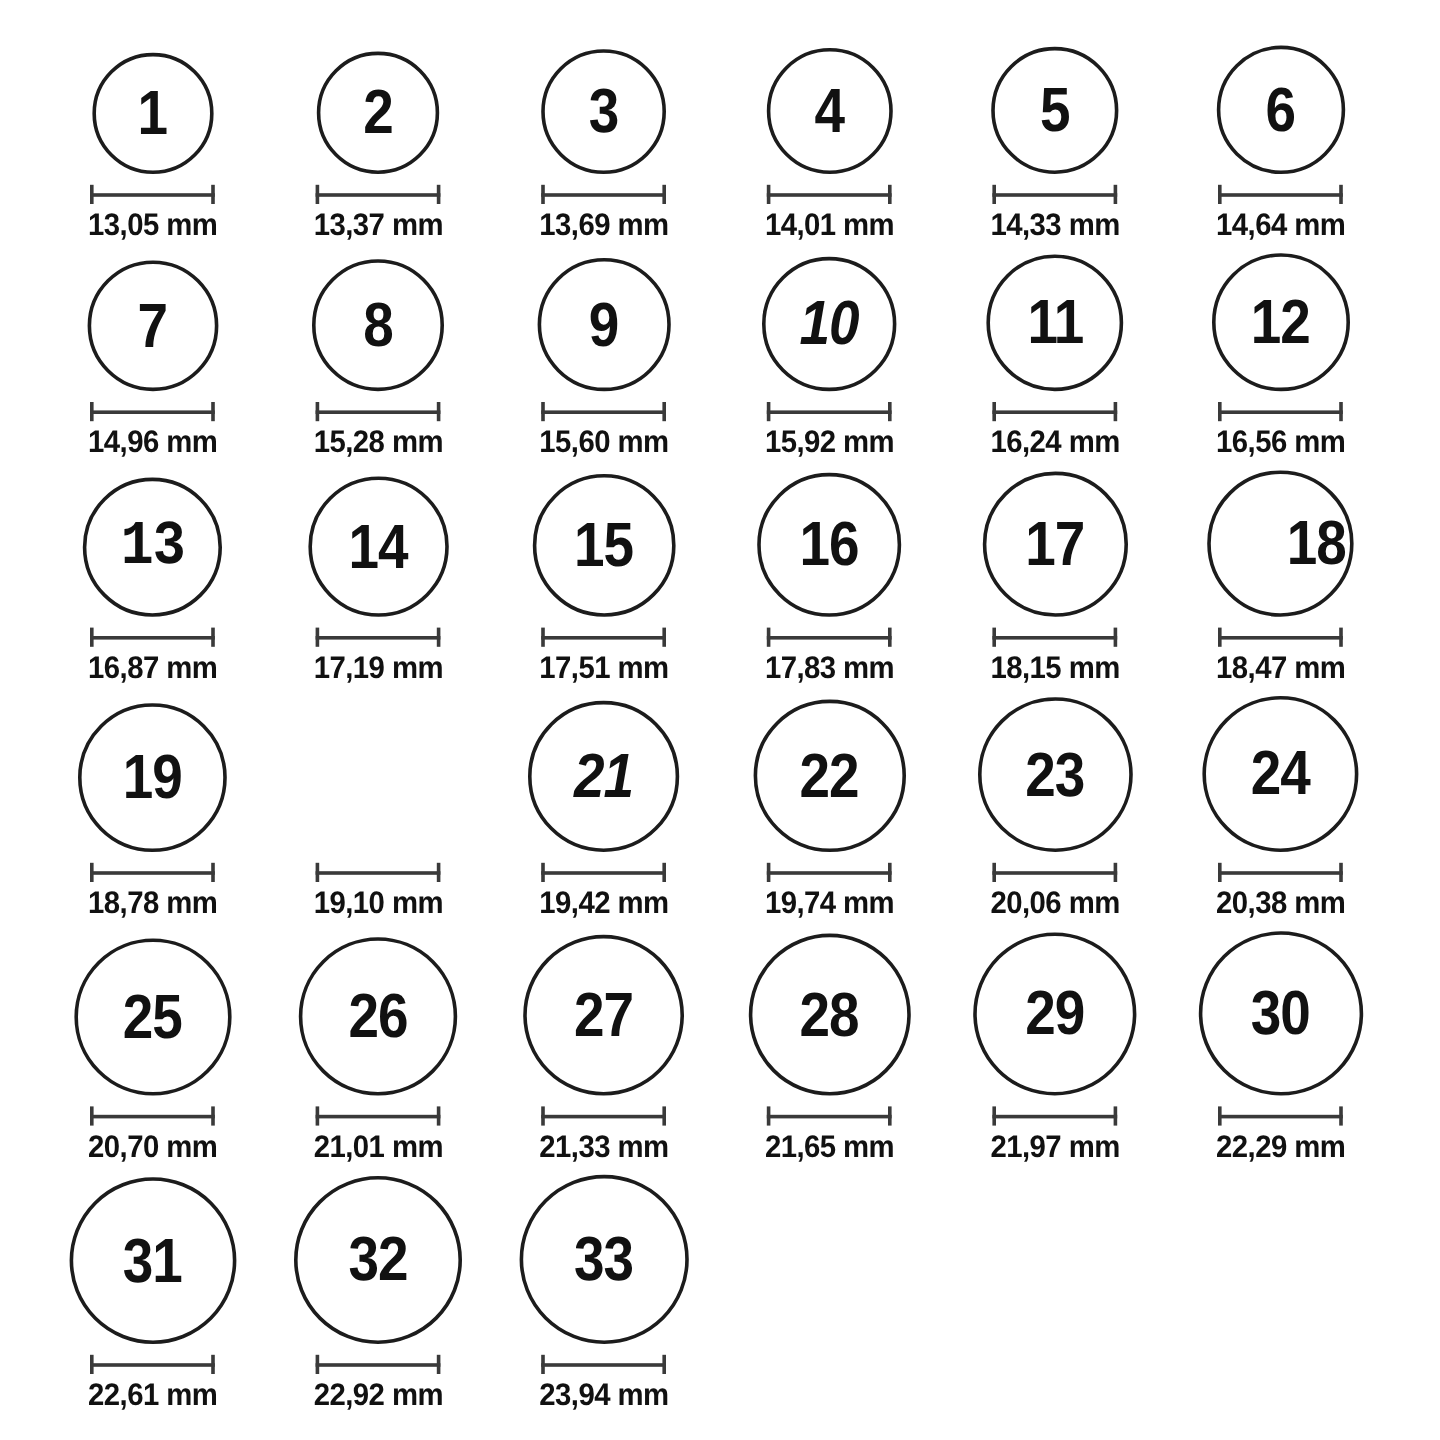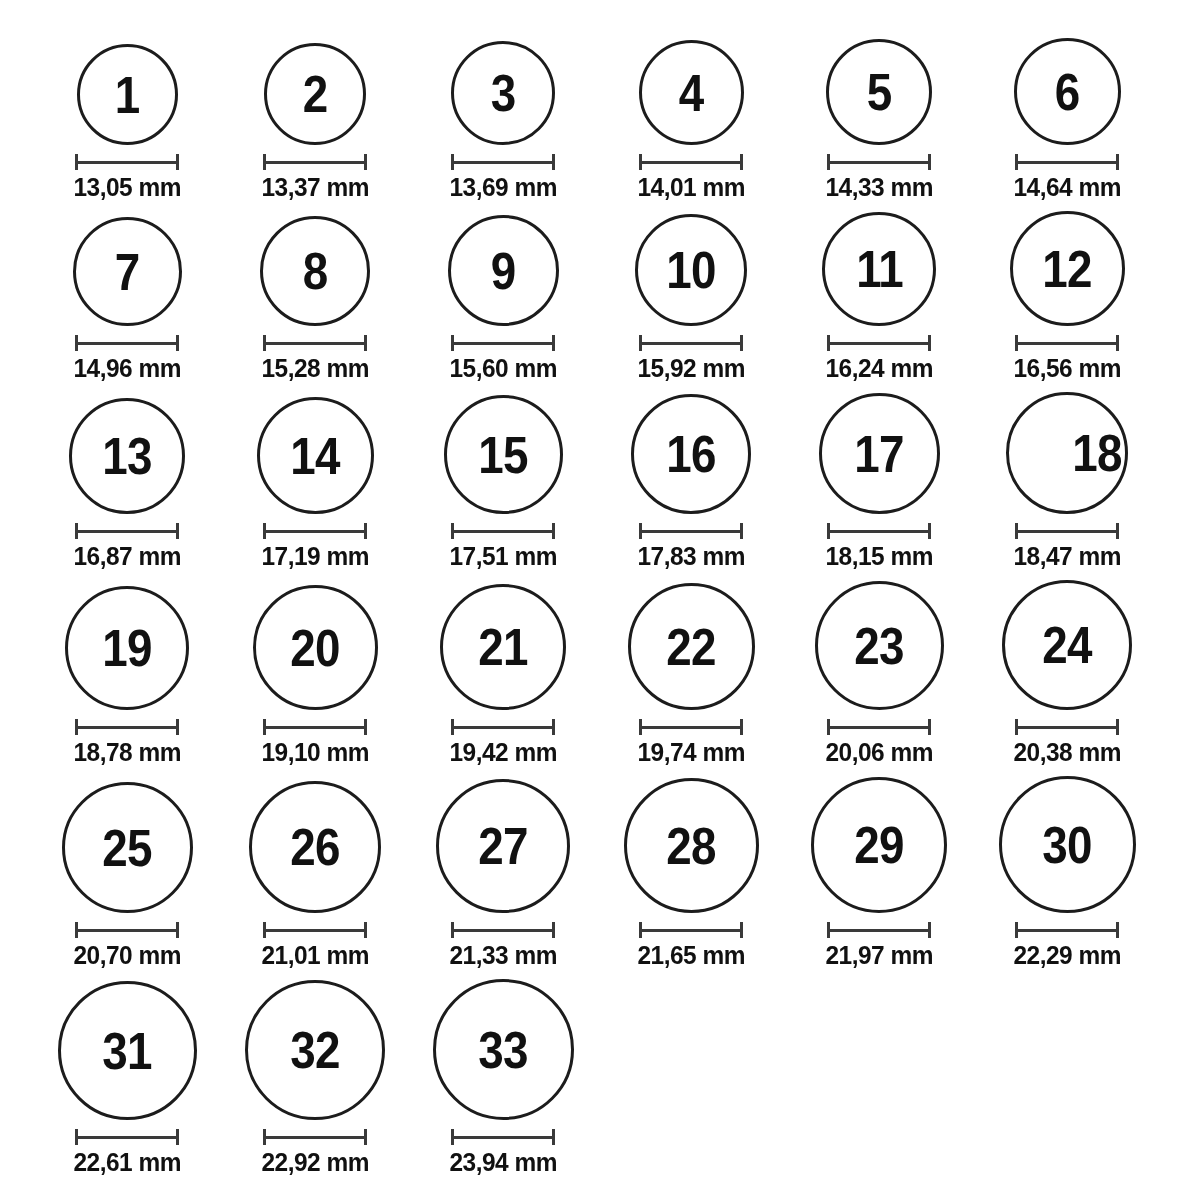--- a/index.html
+++ b/index.html
@@ -178,21 +178,21 @@
           <span class="num">9</span>
         </div>
         <div class="measure">
           <div class="bar"></div>
           <div class="tick-l"></div>
           <div class="tick-r"></div>
         </div>
         <div class="label">15,60 mm</div>
       </div>
       <div class="cell">
-        <div class="circle" style="width: 112px; height: 112px;">
+        <div class="circle" style="width: 112px; height: 112px; font-style: italic;">
           <span class="num">10</span>
         </div>
         <div class="measure">
           <div class="bar"></div>
           <div class="tick-l"></div>
           <div class="tick-r"></div>
         </div>
         <div class="label">15,92 mm</div>
       </div>
       <div class="cell">
@@ -213,21 +213,21 @@
         <div class="measure">
           <div class="bar"></div>
           <div class="tick-l"></div>
           <div class="tick-r"></div>
         </div>
         <div class="label">16,56 mm</div>
       </div>
     </div>
     <div class="row">
       <div class="cell">
-        <div class="circle" style="width: 116px; height: 116px;">
+        <div class="circle" style="width: 116px; height: 116px; font-family: Liberation Mono, monospace;">
           <span class="num">13</span>
         </div>
         <div class="measure">
           <div class="bar"></div>
           <div class="tick-l"></div>
           <div class="tick-r"></div>
         </div>
         <div class="label">16,87 mm</div>
       </div>
       <div class="cell">
@@ -292,32 +292,29 @@
           <span class="num">19</span>
         </div>
         <div class="measure">
           <div class="bar"></div>
           <div class="tick-l"></div>
           <div class="tick-r"></div>
         </div>
         <div class="label">18,78 mm</div>
       </div>
       <div class="cell">
-        <div class="circle" style="width: 125px; height: 125px;">
-          <span class="num">20</span>
-        </div>
         <div class="measure">
           <div class="bar"></div>
           <div class="tick-l"></div>
           <div class="tick-r"></div>
         </div>
         <div class="label">19,10 mm</div>
       </div>
       <div class="cell">
-        <div class="circle" style="width: 126px; height: 126px;">
+        <div class="circle" style="width: 126px; height: 126px; font-style: italic;">
           <span class="num">21</span>
         </div>
         <div class="measure">
           <div class="bar"></div>
           <div class="tick-l"></div>
           <div class="tick-r"></div>
         </div>
         <div class="label">19,42 mm</div>
       </div>
       <div class="cell">

